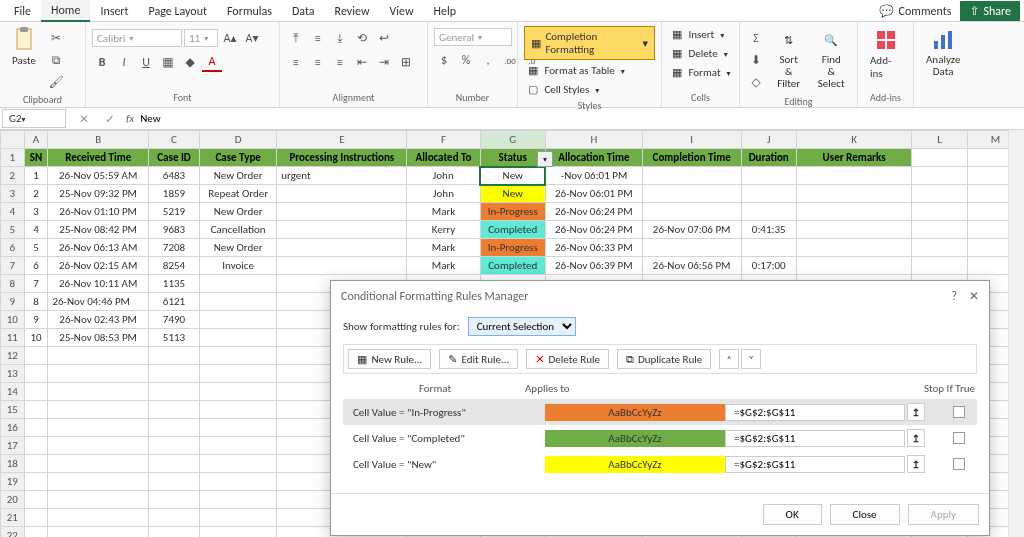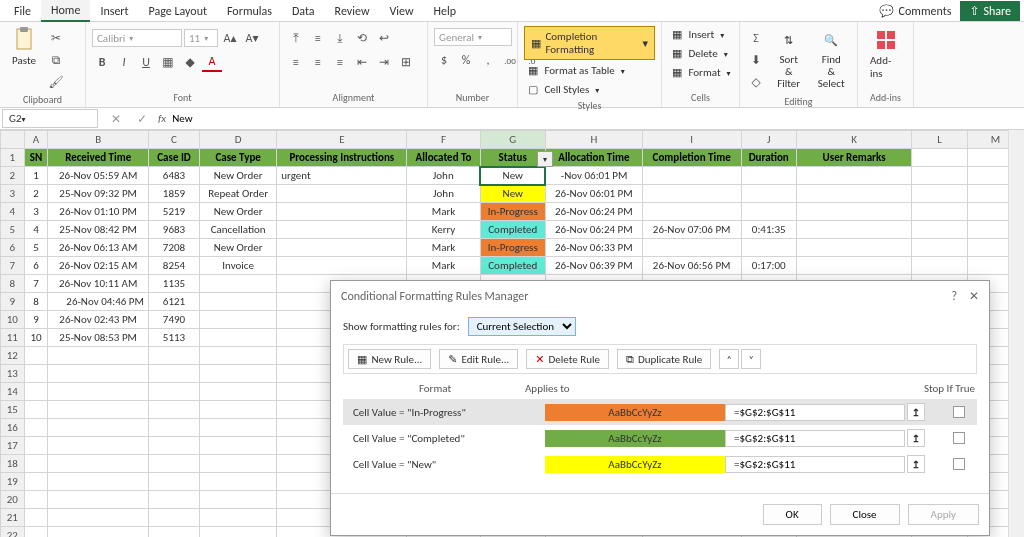--- a/index.html
+++ b/index.html
@@ -16,21 +16,21 @@
 .rgrp .lbl{text-align:center;font-size:10px;color:#666;padding:1px 0}
 .bigbtn{display:flex;flex-direction:column;align-items:center;justify-content:center;padding:4px 6px;gap:2px;font-size:11px}
 .bigbtn .ico{width:24px;height:24px;display:flex;align-items:center;justify-content:center}
 .smrow{display:flex;gap:2px;align-items:center}
 .smbtn{width:20px;height:20px;display:flex;align-items:center;justify-content:center;font-size:12px;color:#555}
 .combo{display:flex;align-items:center;border:1px solid #ccc;background:#fff;height:18px;padding:0 4px;font-size:11px;color:#999}
 .combo .arr{margin-left:4px;font-size:8px}
 .cfbtn{background:#ffd966;border:1px solid #b38600;display:flex;align-items:center;gap:4px;padding:3px 6px;font-size:11px}
 .mbtn{display:flex;align-items:center;gap:6px;font-size:11px;padding:2px 4px}
 .namebox-row{display:flex;height:22px;border-bottom:1px solid #d4d4d4;align-items:center}
-.namebox{width:96px;border:1px solid #ccc;padding:2px 6px;margin:0 2px;font-size:11px;display:flex;align-items:center}
+.namebox{width:64px;border:1px solid #ccc;padding:2px 6px;margin:0 2px;font-size:11px;display:flex;align-items:center}
 .fx-area{display:flex;align-items:center;gap:6px;padding:0 6px;flex:1}
 .fx-area .fx{font-style:italic;color:#666}
 .fx-area input{border:none;outline:none;flex:1;font-size:11px}
 .grid{position:relative;overflow:hidden}
 table.sheet{border-collapse:collapse;table-layout:fixed}
 table.sheet th,table.sheet td{border:1px solid #d4d4d4;font-size:11px;padding:1px 4px;height:18px;white-space:nowrap;overflow:hidden;text-overflow:ellipsis}
 table.sheet th{background:#f0f0f0;font-weight:normal;color:#555;text-align:center}
 table.sheet th.sel{background:#d4e8d4}
 .hdr{background:#70ad47;color:#000;font-weight:bold;text-align:center}
 .rownum{background:#f0f0f0;text-align:center;color:#555;width:24px}
@@ -251,20 +251,35 @@
               <rect x="2" y="12" width="8" height="8" fill="#e74856"></rect>
               <rect x="12" y="12" width="8" height="8" fill="#e74856"></rect>
             </svg>
           </span>
           <span>Add-ins</span>
         </div>
       </div>
     <div class="lbl">Add-ins</div>
   </div>
 
+  <div class="rgrp" style="width:56px;border-right:none">
+    <div class="body">
+        <div class="bigbtn">
+          <span class="ico">
+            <svg width="22" height="22">
+              <rect x="2" y="12" width="4" height="8" fill="#4472c4"></rect>
+              <rect x="9" y="6" width="4" height="14" fill="#4472c4"></rect>
+              <rect x="16" y="2" width="4" height="18" fill="#4472c4"></rect>
+            </svg>
+          </span>
+          <span style="text-align:center;line-height:1.1">Analyze Data</span>
+        </div>
+      </div>
+    <div class="lbl"></div>
+  </div>
 </div>
 
 <div class="namebox-row">
   <div class="namebox">
       <span>G2</span>
       <span style="font-size:8px">▾</span>
     </div>
   <div class="fx-area">
     <span class="smbtn" style="color:#999">✕</span>
     <span class="smbtn" style="color:#999">✓</span>
@@ -432,21 +447,21 @@
           <td class="" style="text-align:center"></td>
           <td class="" style="text-align:center"></td>
           <td class="" style="text-align:center"></td>
           <td class=""></td>
           <td class=""></td>
           <td class=""></td>
         </tr>
         <tr>
           <th class="rownum">9</th>
           <td class="" style="text-align:center">8</td>
-          <td class="" style="text-align:right">26-Nov 04:46 PM</td>
+          <td class="" style="text-align:left">26-Nov 04:46 PM</td>
           <td class="" style="text-align:center">6121</td>
           <td class="" style="text-align:center"></td>
           <td class="" style="text-align:left"></td>
           <td class="" style="text-align:center"></td>
           <td class="" style="text-align:center"></td>
           <td class="" style="text-align:center"></td>
           <td class="" style="text-align:center"></td>
           <td class="" style="text-align:center"></td>
           <td class=""></td>
           <td class=""></td>

